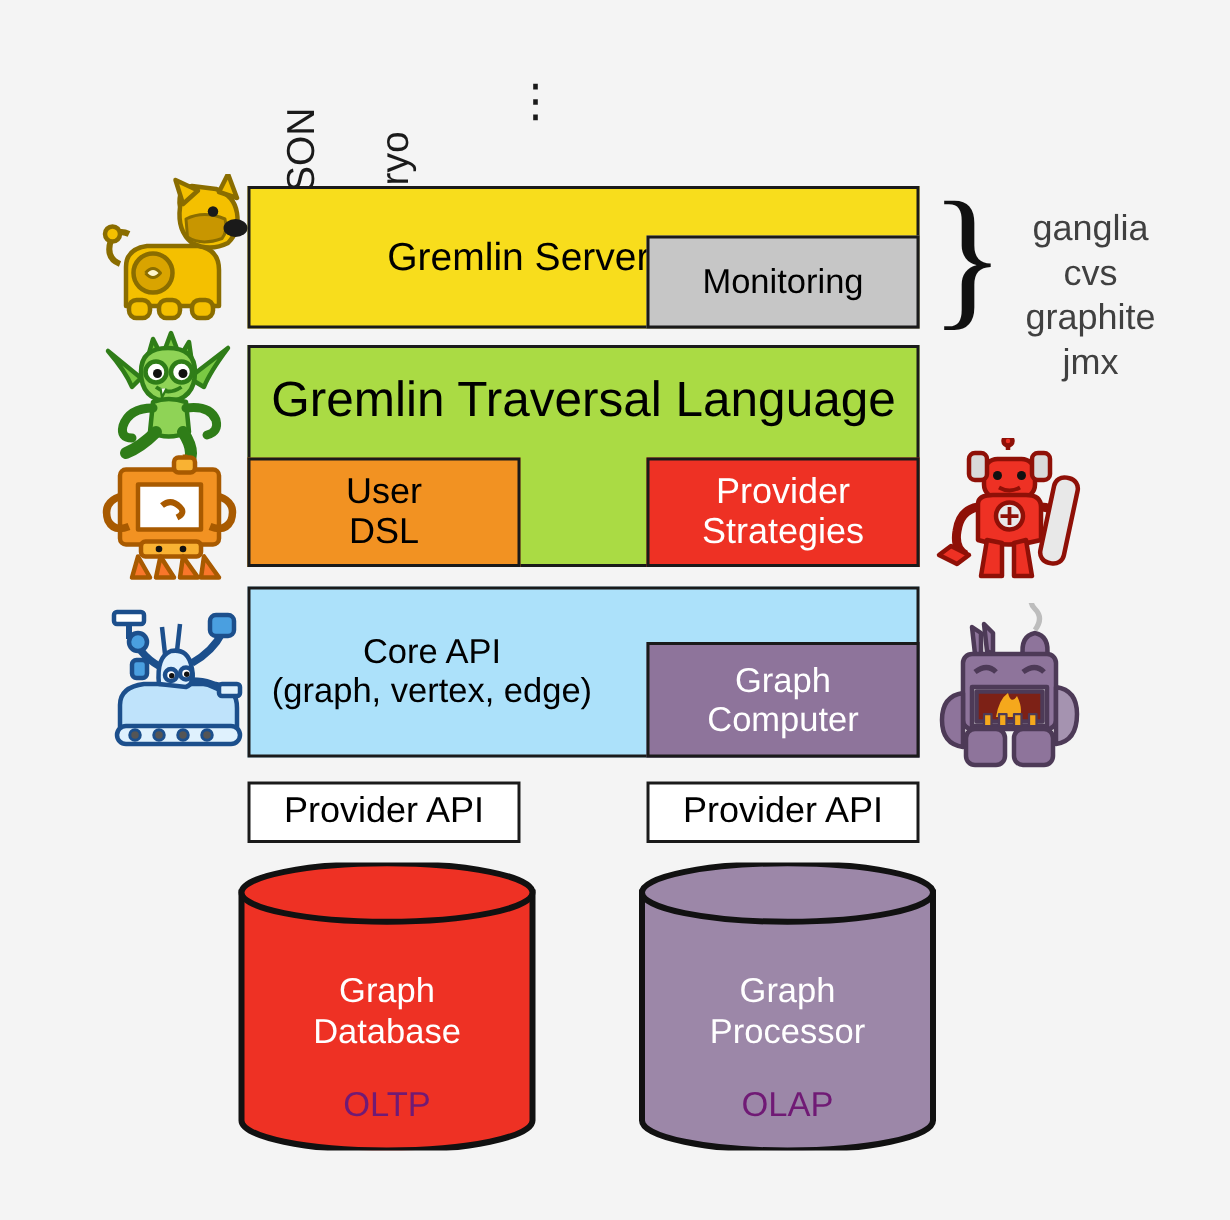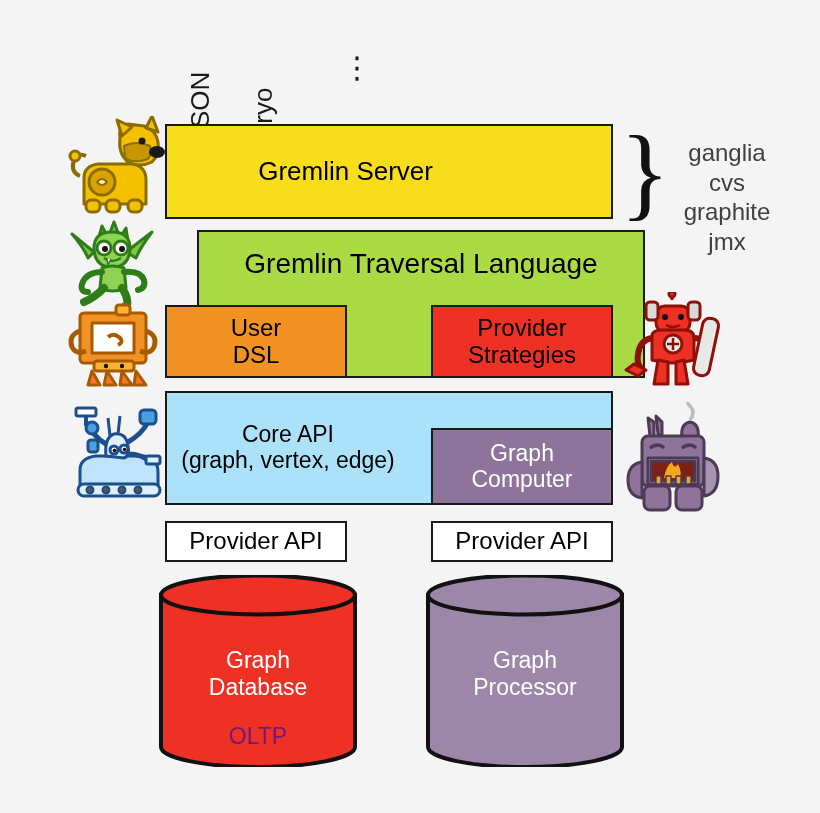--- a/index.html
+++ b/index.html
@@ -33,29 +33,29 @@
   .box-label {
     display: block;
     white-space: pre-line;
   }
 
   
   .band-server   { background: #f8dd1c; text-align: right; }
   .band-monitor  { background: #c6c6c6; }
   .band-gtl      { background: #aadb44; }
   .band-userdsl  { background: #f29222; }
-  .band-strat    { background: #ee3124; color: #000000; }
+  .band-strat    { background: #ee3124; color: #ffffff; }
   .band-core     { background: #ace1fa; }
   .band-gcomp    { background: #8e749b; color: #ffffff; }
   .band-provapi  { background: #ffffff; }
 
   
   .t-server  { font-size: 26px; }
   .t-monitor { font-size: 23px; }
-  .t-gtl     { font-size: 28px; margin-left: 32px; }
+  .t-gtl     { font-size: 33px; }
   .t-userdsl { font-size: 24px; }
   .t-strat   { font-size: 24px; }
   .t-core    { font-size: 23px; }
   .t-gcomp   { font-size: 23px; }
   .t-provapi { font-size: 24px; }
 
   
   .sub-inner { padding: 0 6px; }
 
   
@@ -131,20 +131,23 @@
   <div class="rot-label" style="left:216px; top:110px;">JSON</div>
 
   <div class="rot-label" style="left:279px; top:110px;">Kryo</div>
 
   <div class="vdots" style="left:342px; top:60px; width:22px;">⋮</div>
 
   <div class="box band-server t-server" style="left:165px; top:124px; width:448px; height:95px; align-items:center; justify-content:flex-start;">
     <span class="box-label" style="width:266px;">Gremlin Server</span>
   </div>
 
+  <div class="box band-monitor t-monitor" style="left:431px; top:157px; width:182px; height:62px;">
+    <span class="box-label sub-inner">Monitoring</span>
+  </div>
 
   <div class="brace" style="left:620px; top:120px;">}</div>
 
   <div class="backends" style="left:652px; top:138px; width:150px;">ganglia
 cvs
 graphite
 jmx</div>
 
   <div class="box band-gtl t-gtl" style="left:165px; top:230px; width:448px; height:148px; align-items:flex-start; justify-content:center; padding-top:16px;">
     <span class="box-label">Gremlin Traversal Language</span>
@@ -188,20 +191,21 @@
     <div class="cyl-sub" style="top:148px;">OLTP</div>
   </div>
 
   <div class="cyl" style="left:425px; top:575px;">
     <svg width="200" height="192" viewBox="0 0 200 192">
       <path d="M3,20 L3,172 A97,20 0 0 0 197,172 L197,20 Z" fill="#9c87a8" stroke="#111111" stroke-width="4"></path>
       <ellipse cx="100" cy="20" rx="97" ry="19.5" fill="#9c87a8" stroke="#111111" stroke-width="4"></ellipse>
     </svg>
     <div class="cyl-text" style="top:72px;">Graph
 Processor</div>
+    <div class="cyl-sub" style="top:148px;">OLAP</div>
   </div>
 
   <div class="mascot" style="left:62px; top:116px;">
     <svg width="104" height="100" viewBox="0 0 104 100">
       <g stroke="#8a6d00" stroke-width="3" stroke-linejoin="round">
         <path d="M22,88 L22,62 Q22,50 36,48 L70,48 Q84,50 84,64 L84,88 Z" fill="#f4c000"></path>
         <path d="M18,60 Q8,56 12,44 Q16,36 24,40" fill="none" stroke-width="4"></path>
         <circle cx="13" cy="40" r="5" fill="#f4c000"></circle>
         <path d="M58,22 Q56,10 66,8 L82,10 Q94,14 96,26 Q98,38 90,46 Q78,52 66,46 Q56,38 58,22 Z" fill="#f4c000"></path>
         <path d="M60,20 L55,4 L70,11 Z" fill="#f4c000"></path>

